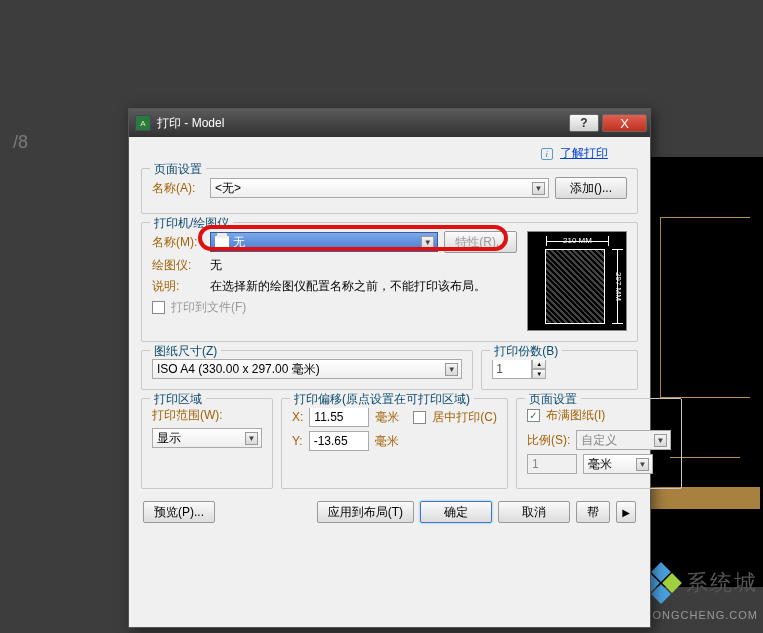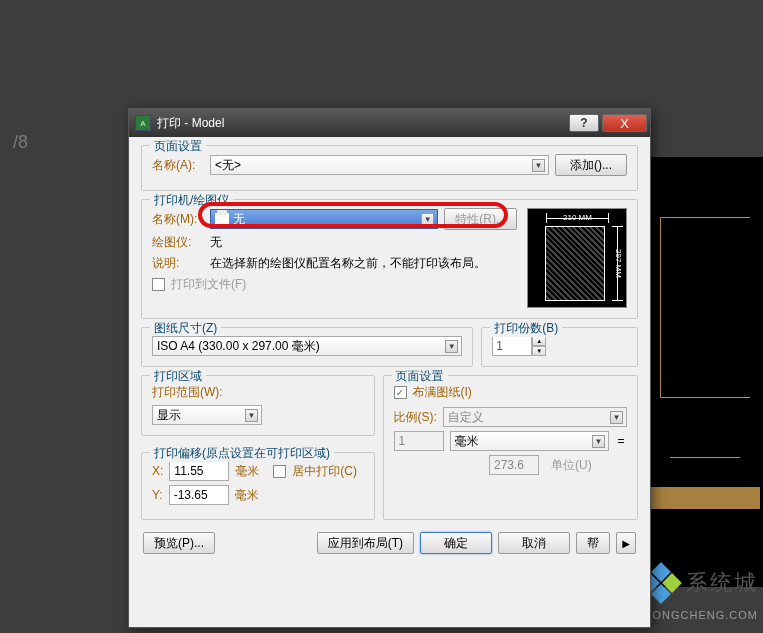--- a/index.html
+++ b/index.html
@@ -85,20 +85,24 @@
 <div class="wm-url">XITONGCHENG.COM</div>
 
 <div class="dialog">
   <div class="titlebar">
     <div class="appicon">A</div>
     <div class="title">打印 - Model</div>
     <div class="btn help">?</div>
     <div class="btn close">X</div>
   </div>
   <div class="body">
+    <div class="learn-row">
+      <span class="info-icon">i</span>
+      <a>了解打印</a>
+    </div>
 
     <div class="group">
       <div class="legend">页面设置</div>
       <div class="row">
         <span class="label" style="width:52px">名称(A):</span>
         <div class="combo">
           <span>&lt;无&gt;</span>
           <span class="arrow">▼</span>
         </div>
         <div class="btn-std">添加()...</div>
@@ -154,21 +158,21 @@
           <input disabled="" value="1" style="">
           <div class="sp-btns">
             <div>▲</div>
             <div>▼</div>
           </div>
         </div>
       </div>
     </div>
 
     <div class="two-col">
-      <div style="flex:1;display:flex;flex-direction:column;gap:8px">
+      <div style="flex:1;display:flex;flex-direction:row;gap:8px">
         <div class="group">
           <div class="legend">打印区域</div>
           <div class="label" style="margin-bottom:4px">打印范围(W):</div>
           <div class="combo" style="width:110px">
             <span>显示</span>
             <span class="arrow">▼</span>
           </div>
         </div>
         <div class="group">
           <div class="legend">打印偏移(原点设置在可打印区域)</div>
@@ -199,24 +203,20 @@
             <span class="arrow">▼</span>
           </div>
         </div>
         <div class="row" style="margin-top:4px;justify-content:flex-end">
           <input class="field" disabled="" style="width: 50px;" value="1">
           <div class="combo" style="width:70px">
             <span>毫米</span>
             <span class="arrow">▼</span>
           </div>
           <span style="width:12px;text-align:center">=</span>
-        </div>
-        <div class="row" style="justify-content:flex-end">
-          <input class="field" disabled="" style="width: 50px;" value="273.6">
-          <span class="label" style="color:#999;width:82px;padding-left:6px">单位(U)</span>
         </div>
       </div>
     </div>
 
     <div class="footer">
       <div class="btn-std">预览(P)...</div>
       <div class="spacer"></div>
       <div class="btn-std">应用到布局(T)</div>
       <div class="btn-std btn-default">确定</div>
       <div class="btn-std">取消</div>

